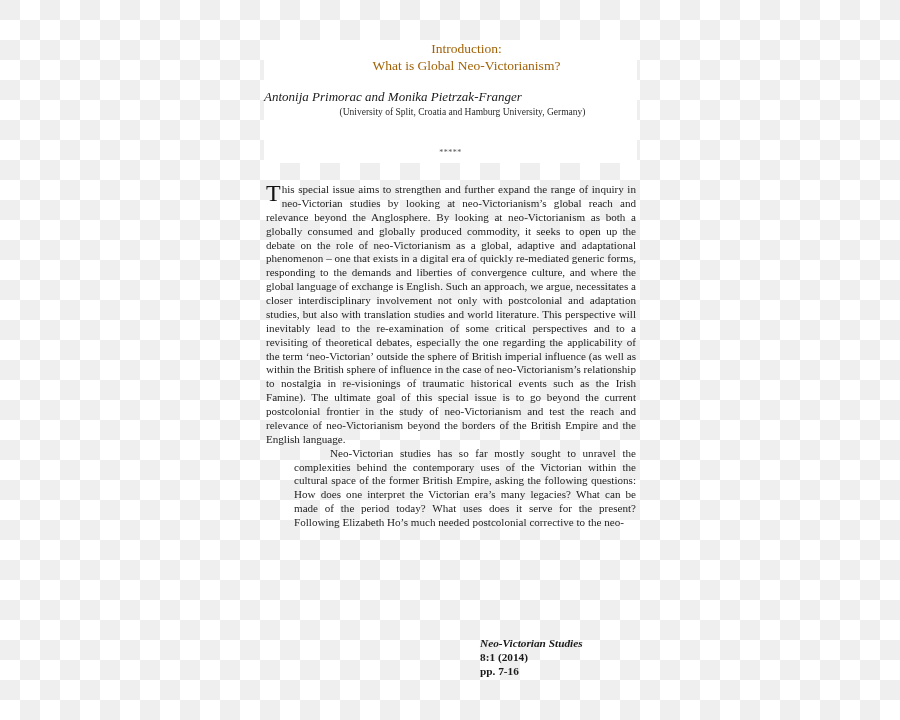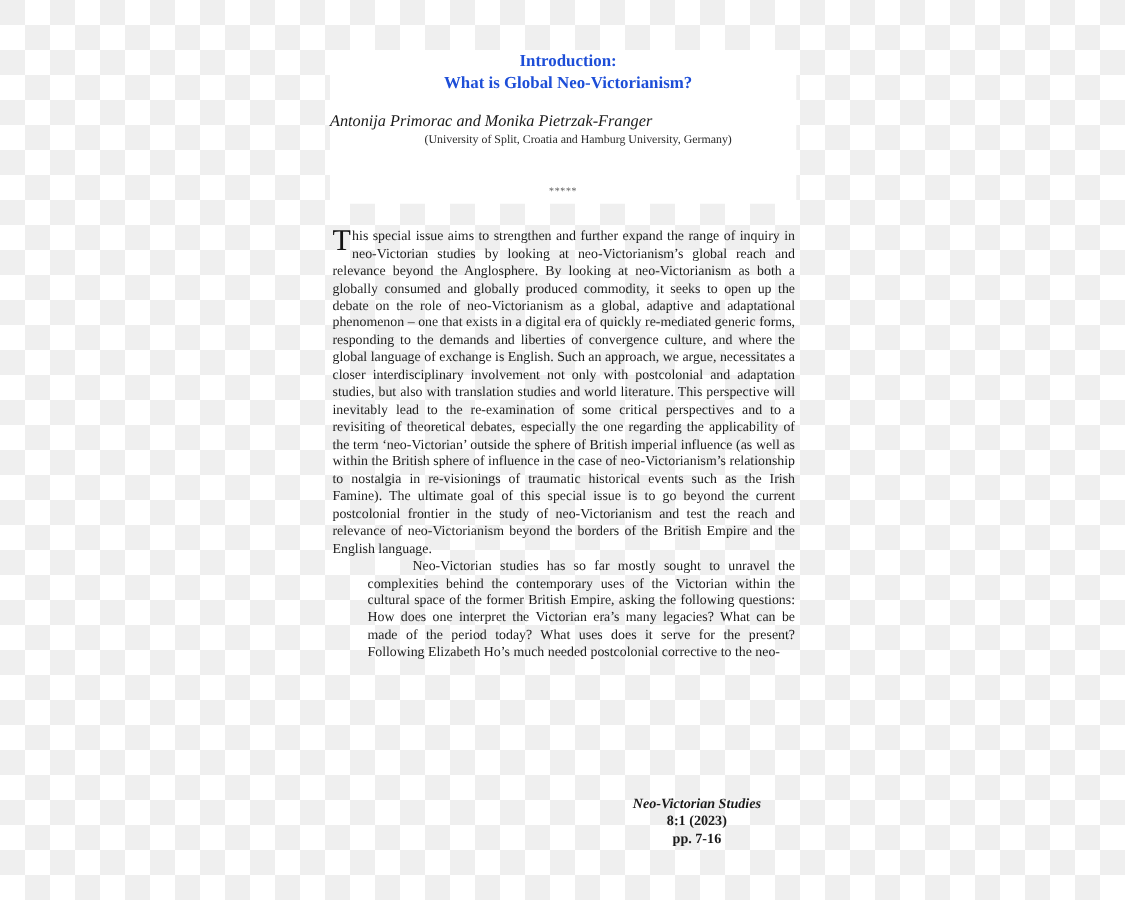--- a/index.html
+++ b/index.html
@@ -28,26 +28,26 @@
   .header-box {
     position: absolute;
     left: 264px;
     top: 40px;
     width: 373px;
     height: 123px;
     background: #ffffff;
   }
   .title-line1, .title-line2 {
     position: absolute;
-    left: 268px;
+    left: 280px;
     width: 373px;
     text-align: center;
-    font-weight: bold;
+    font-weight: normal;
     font-size: 13.5px;
-    color: #1d4ed8;
+    color: #a16207;
     white-space: nowrap;
   }
   .title-line1 { top: 41px; }
   .title-line2 { top: 58px; text-align: center; }
   .authors {
     position: absolute;
     left: 264px;
     width: 373px;
     top: 89px;
     text-align: left;
@@ -100,21 +100,21 @@
     float: left;
     margin: 0px 1px 0 0;
     padding-top: 1px;
     color: #111;
   }
   .footer {
     position: absolute;
     left: 480px;
     width: 155px;
     top: 637px;
-    text-align: center;
+    text-align: left;
     font-weight: bold;
     font-size: 11.3px;
     line-height: 13.8px;
     color: #1a1a1a;
   }
   .footer .journal { font-style: italic; display: block; }
   .footer .issue, .footer .pages { display: block; }
 </style>
 </head>
 <body>
@@ -131,17 +131,17 @@
 
   <div class="separator">*****</div>
 
   <div class="body-text">
     <p><span class="dropcap">T</span><span>his special issue aims to strengthen and further expand the range of inquiry in neo-Victorian studies by looking at neo-Victorianism’s global reach and relevance beyond the Anglosphere. By looking at neo-Victorianism as both a globally consumed and globally produced commodity, it seeks to open up the debate on the role of neo-Victorianism as a global, adaptive and adaptational phenomenon – one that exists in a digital era of quickly re-mediated generic forms, responding to the demands and liberties of convergence culture, and where the global language of exchange is English. Such an approach, we argue, necessitates a closer interdisciplinary involvement not only with postcolonial and adaptation studies, but also with translation studies and world literature. This perspective will inevitably lead to the re-examination of some critical perspectives and to a revisiting of theoretical debates, especially the one regarding the applicability of the term ‘neo-Victorian’ outside the sphere of British imperial influence (as well as within the British sphere of influence in the case of neo-Victorianism’s relationship to nostalgia in re-visionings of traumatic historical events such as the Irish Famine). The ultimate goal of this special issue is to go beyond the current postcolonial frontier in the study of neo-Victorianism and test the reach and relevance of neo-Victorianism beyond the borders of the British Empire and the English language.</span></p>
     <p class="indent">Neo-Victorian studies has so far mostly sought to unravel the complexities behind the contemporary uses of the Victorian within the cultural space of the former British Empire, asking the following questions: How does one interpret the Victorian era’s many legacies? What can be made of the period today? What uses does it serve for the present? Following Elizabeth Ho’s much needed postcolonial corrective to the neo-</p>
   </div>
 
   <div class="footer">
     <span class="journal">Neo-Victorian Studies</span>
-    <span class="issue">8:1 (2023)</span>
+    <span class="issue">8:1 (2014)</span>
     <span class="pages">pp. 7-16</span>
   </div>
 
 </div>
 
 </body></html>

